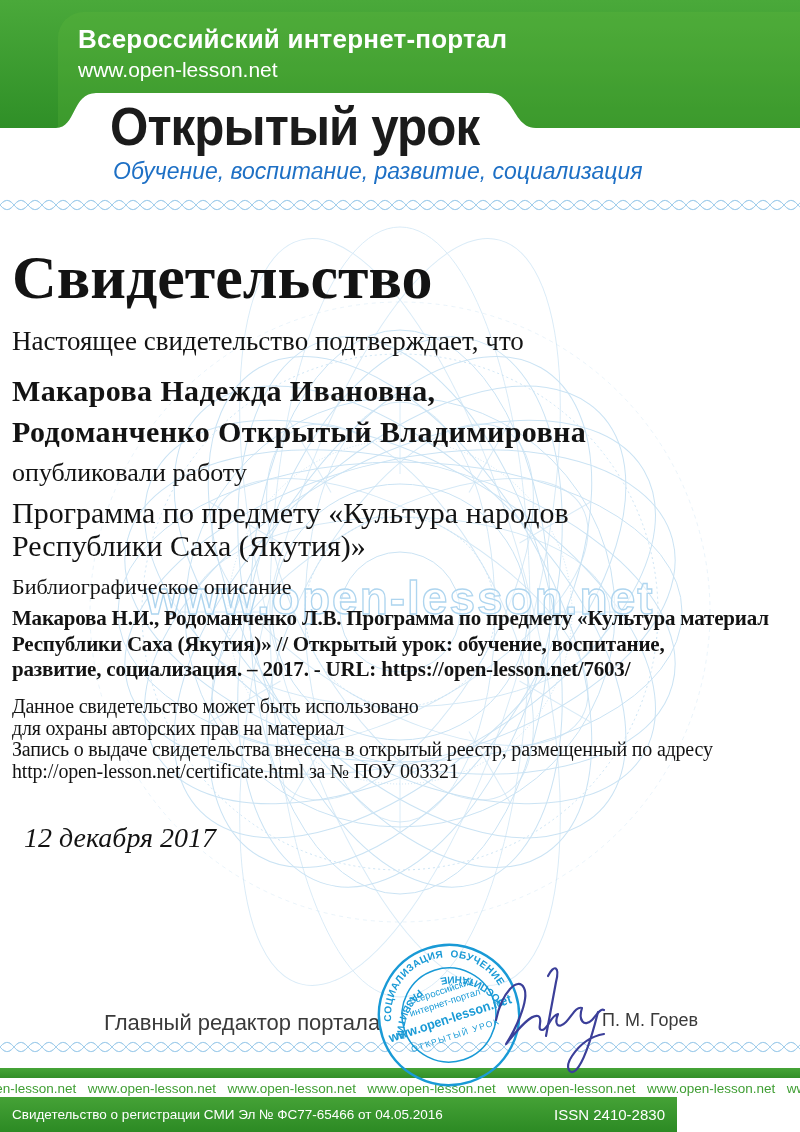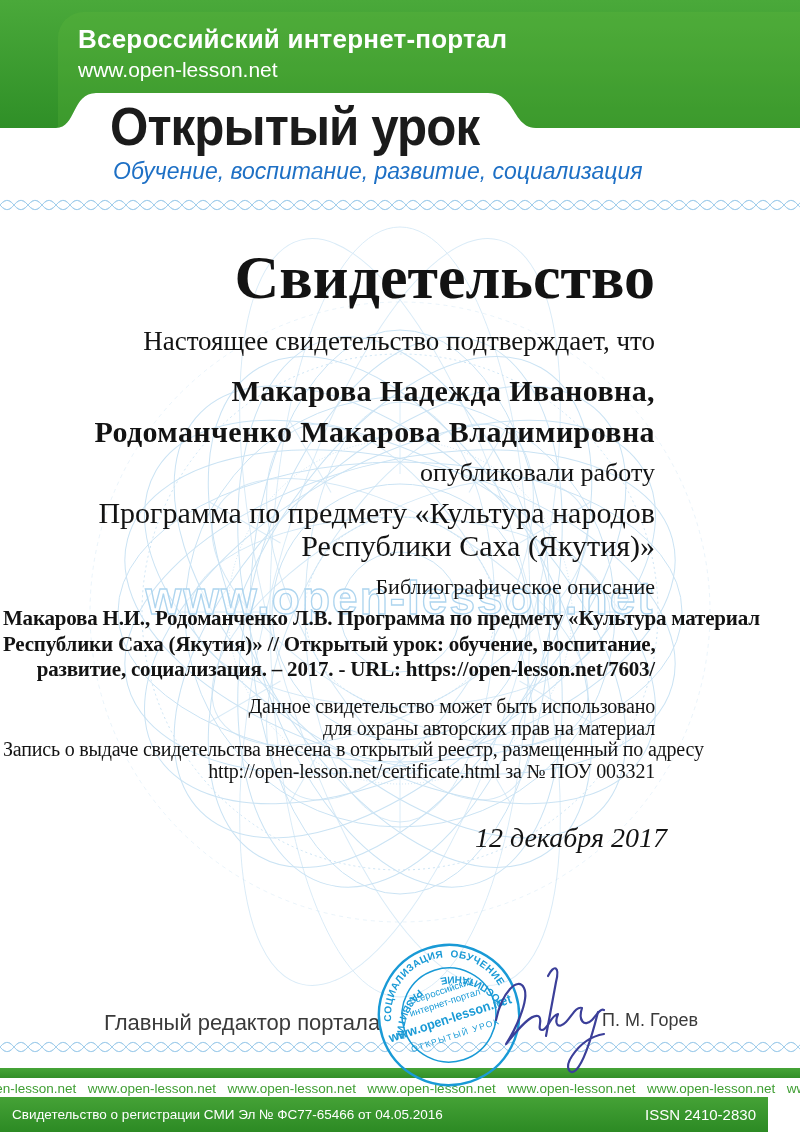--- a/index.html
+++ b/index.html
@@ -13,21 +13,21 @@
   .site-name{left:110px;top:96px;color:#1b1b1b;font-size:53px;font-weight:600;z-index:5;
              transform:scaleX(.93);transform-origin:left top;letter-spacing:-1px;}
   .tagline{left:113px;top:158px;color:#1e70c5;font-size:23px;font-style:italic;font-weight:500;z-index:5;}
   
   .band{left:0;z-index:1;}
   .band1{top:194px;}
   .band2{top:1036px;}
   .rosette{left:80px;top:212px;z-index:0;}
   .watermark{left:0;top:570px;z-index:2;}
   
-  .line{left:3px;width:652px;text-align:right;white-space:nowrap;z-index:3;
+  .line{left:12px;width:652px;text-align:left;white-space:nowrap;z-index:3;
         font-family:"Liberation Serif",serif;color:#131313;}
   .cert-title{top:242px;font-size:62px;font-weight:700;}
   .intro{top:326px;font-size:27px;}
   .names{top:370px;font-size:30px;font-weight:700;line-height:41px;letter-spacing:.4px;}
   .action{top:458px;font-size:26px;}
   .work{top:496px;font-size:30px;font-weight:400;line-height:33px;}
   .bib-head{top:574px;font-size:22px;}
   .bib{top:606px;font-size:21px;font-weight:700;line-height:25.5px;letter-spacing:-.2px;}
   .usage{top:696px;font-size:20px;line-height:21.5px;letter-spacing:-.2px;}
   .date{top:822px;font-size:28px;font-style:italic;margin-left:12px;}
@@ -35,22 +35,22 @@
   .role{left:104px;top:1010px;font-size:22px;color:#3a3a3a;z-index:3;}
   .editor{left:602px;top:1010px;font-size:18px;color:#3a3a3a;z-index:3;}
   .stamp{left:376px;top:942px;z-index:6;}
   .sig{left:488px;top:958px;z-index:7;}
   
   .bar-top{left:0;top:1068px;width:800px;height:10px;z-index:4;
            background:linear-gradient(#46a437,#338f28);}
   .url-strip{left:0;top:1078px;width:800px;height:19px;line-height:19px;z-index:3;
              white-space:nowrap;overflow:hidden;text-indent:-52px;background:#fff;}
   .url-strip span{color:#3f9e33;font-size:13.5px;margin-right:7px;}
-  .footer-bar{left:0;top:1097px;width:760px;height:35px;z-index:4;
-              background:linear-gradient(#45a236,#2c8a24);padding-left:8px;}
+  .footer-bar{left:0;top:1097px;width:677px;height:35px;z-index:4;
+              background:linear-gradient(#45a236,#2c8a24);}
   .reg{position:absolute;left:12px;top:0;line-height:35px;color:#fff;font-size:13.5px;}
   .issn{position:absolute;right:12px;top:0;line-height:35px;color:#fff;font-size:15px;font-weight:400;}
 </style>
 </head>
 <body>
 
 <svg class="abs hdr-svg" width="800" height="150" viewBox="0 0 800 150">
   <defs>
     <linearGradient id="gg" x1="0" y1="0" x2="0" y2="1">
       <stop offset="0" stop-color="#4aa93a"></stop>
@@ -143,21 +143,21 @@
 </svg>
 
 <svg class="abs watermark" width="800" height="60">
   <text x="400" y="44" text-anchor="middle" font-size="46" font-weight="bold" letter-spacing="2" fill="rgba(255,255,255,0.5)" stroke="#aed5ef" stroke-width="1.3">www.open-lesson.net</text>
 </svg>
 
 <div class="abs line cert-title">Свидетельство</div>
 <div class="abs line intro">Настоящее свидетельство подтверждает, что</div>
 <div class="abs line names">
   <div>Макарова Надежда Ивановна,</div>
-  <div>Родоманченко Макарова Владимировна</div>
+  <div>Родоманченко Открытый Владимировна</div>
 </div>
 <div class="abs line action">опубликовали работу</div>
 <div class="abs line work">
   <div>Программа по предмету «Культура народов</div>
   <div>Республики Саха (Якутия)»</div>
 </div>
 <div class="abs line bib-head">Библиографическое описание</div>
 <div class="abs line bib">
   <div>Макарова Н.И., Родоманченко Л.В. Программа по предмету «Культура материал</div>
   <div>Республики Саха (Якутия)» // Открытый урок: обучение, воспитание,</div>

